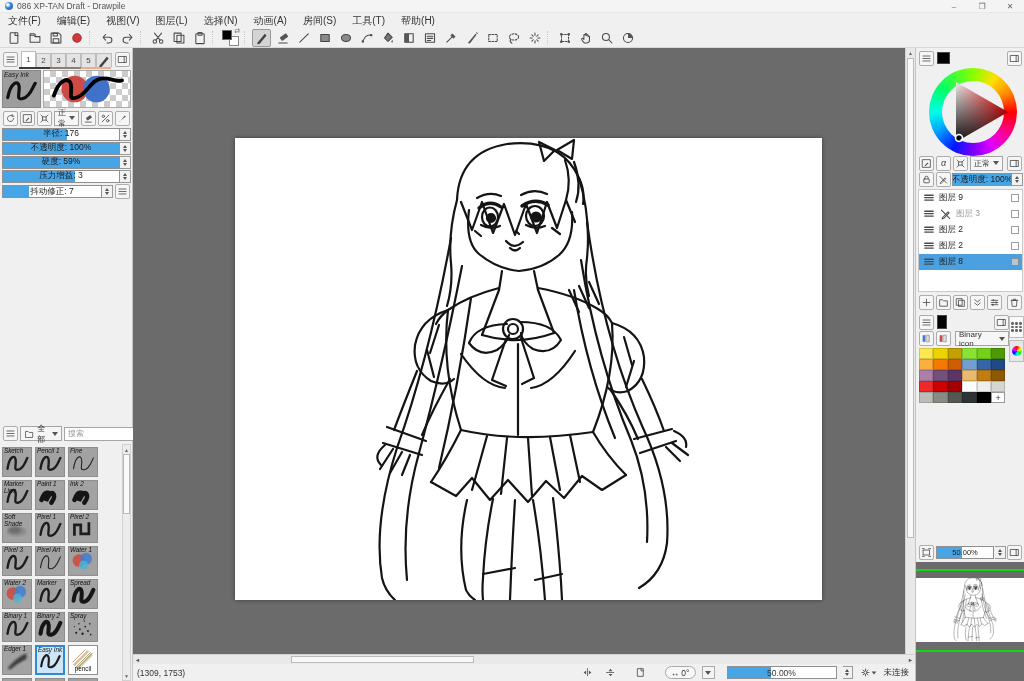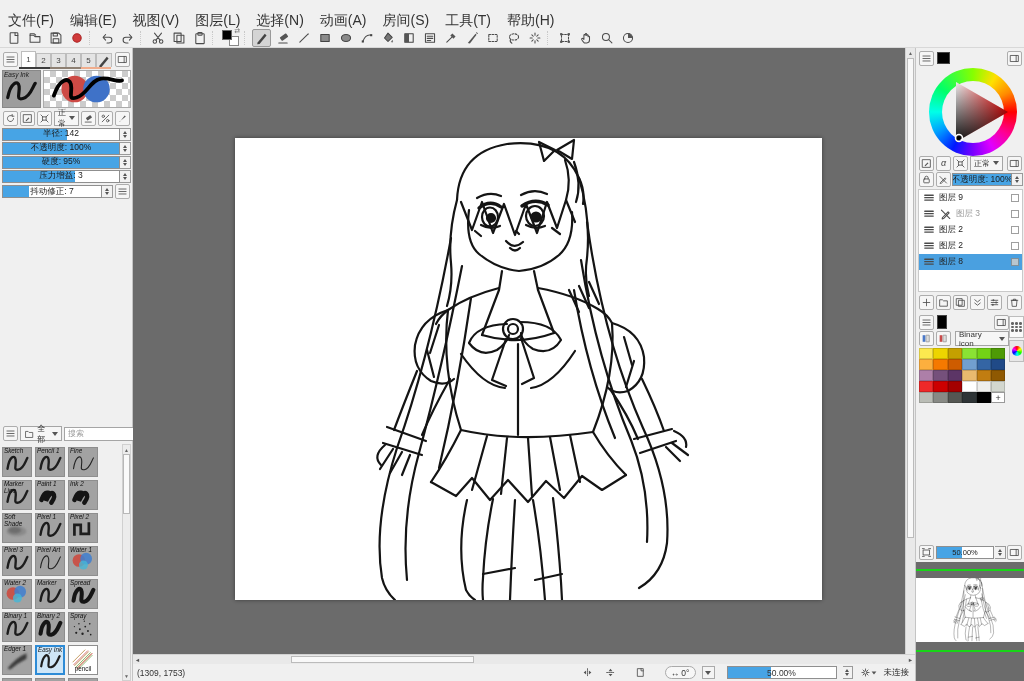--- a/index.html
+++ b/index.html
@@ -7,21 +7,21 @@
   .win{position:relative;width:1024px;height:681px;background:#f0f0f0;
        font-family:"Liberation Sans","DejaVu Sans",sans-serif;color:#222;
        overflow:hidden;user-select:none;}
   
   .titlebar{position:absolute;left:0;top:0;width:1024px;height:13px;background:#f4f4f4;
             display:flex;align-items:center;font-size:8.5px;color:#555;border-bottom:1px solid #e7e7e7;}
   .applogo{width:8px;height:8px;border-radius:50%;background:radial-gradient(circle at 35% 35%,#fff 12%,#2f86d6 40%,#1c5fa8);margin:0 4px 0 5px;}
   .wctl{position:absolute;right:0;top:0;height:13px;display:flex;}
   .wctl span{width:28px;text-align:center;font-size:8px;color:#666;line-height:13px;}
   .menubar{position:absolute;left:0;top:13px;width:1024px;height:15px;background:#f0f0f0;
-           display:flex;align-items:center;font-size:14px;color:#333;}
+           display:flex;align-items:center;font-size:10px;color:#333;}
   .menubar span{padding:0 8px;line-height:15px;}
   .toolbar{position:absolute;left:0;top:28px;width:1024px;height:20px;background:#f0f0f0;
            display:flex;align-items:center;border-bottom:1px solid #d8d8d8;padding-left:3px;}
   .tbtn{width:19px;height:18px;display:flex;align-items:center;justify-content:center;border:1px solid transparent;border-radius:2px;margin:0 1px;}
   .tbtn.active{background:#d4d4d4;border-color:#999;}
   .tsep{width:5px;height:14px;border-left:1px dotted #c9c9c9;margin:0 2px;}
   .ic{width:14px;height:14px;stroke:#4b4b4b;fill:none;stroke-width:1.5;stroke-linecap:round;stroke-linejoin:round;}
   .swatchduo{position:relative;width:17px;height:17px;margin:0 3px;}
   .swatchduo .fg{position:absolute;left:0;top:1px;width:10px;height:10px;background:#000;border:1px solid #666;}
   .swatchduo .bg{position:absolute;right:0;bottom:0;width:10px;height:10px;background:#fff;border:1px solid #888;}
@@ -141,20 +141,29 @@
       <stop offset="0" stop-color="#ffffff"></stop>
           <stop offset="1" stop-color="#ff0000"></stop>
     </linearGradient>
     <linearGradient id="triV" x1="53" y1="14" x2="40" y2="80" gradientUnits="userSpaceOnUse">
       <stop offset="0" stop-color="#000000" stop-opacity="0"></stop>
           <stop offset="1" stop-color="#000000"></stop>
     </linearGradient>
   </defs>
     </svg>
 
+  <div class="titlebar">
+    <span class="applogo"></span>
+    <span>086 XP-TAN Draft - Drawpile</span>
+    <div class="wctl">
+      <span>–</span>
+      <span>❐</span>
+      <span>✕</span>
+    </div>
+  </div>
 
   <div class="menubar" id="menubar">
       <span>文件(F)</span>
       <span>编辑(E)</span>
       <span>视图(V)</span>
       <span>图层(L)</span>
       <span>选择(N)</span>
       <span>动画(A)</span>
       <span>房间(S)</span>
       <span>工具(T)</span>
@@ -422,41 +431,41 @@
         <span class="sbtn">
             <svg class="ic" viewBox="0 0 20 20">
               <path d="M3.5 16.5q2.5-1 3.5-3l7-9 2 2-9 7q-2 1-3.5 3z" fill="#555" stroke="none"></path>
             </svg>
           </span>
       </div>
       <div class="sliders" id="brushsliders">
           <div class="srow">
             <span class="slider">
       <span class="fill" style="width:55%"></span>
-              <span class="txt">半径: 142</span>
+              <span class="txt">半径: 176</span>
             </span>
     <span class="spin">
               <i class="up"></i>
               <i class="dn"></i>
             </span>
           </div>
           <div class="srow">
             <span class="slider">
       <span class="fill" style="width:100%"></span>
               <span class="txt">不透明度: 100%</span>
             </span>
     <span class="spin">
               <i class="up"></i>
               <i class="dn"></i>
             </span>
           </div>
           <div class="srow">
             <span class="slider">
       <span class="fill" style="width:100%"></span>
-              <span class="txt">硬度: 95%</span>
+              <span class="txt">硬度: 59%</span>
             </span>
     <span class="spin">
               <i class="up"></i>
               <i class="dn"></i>
             </span>
           </div>
           <div class="srow">
             <span class="slider">
       <span class="fill" style="width:62%"></span>
               <span class="txt">压力增益: 3</span>

